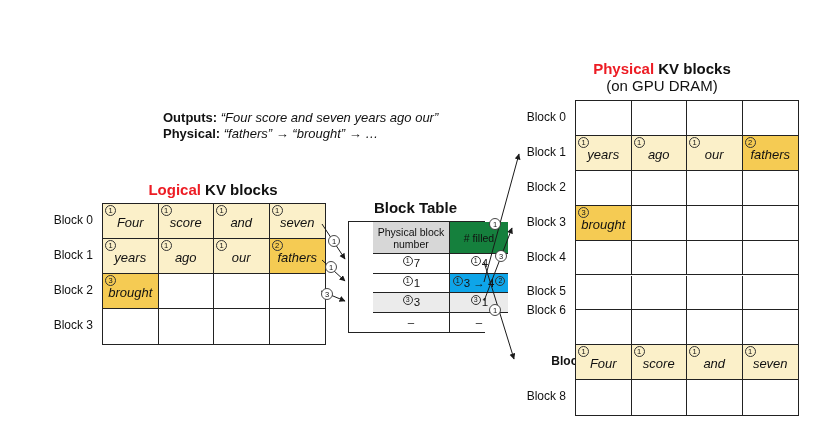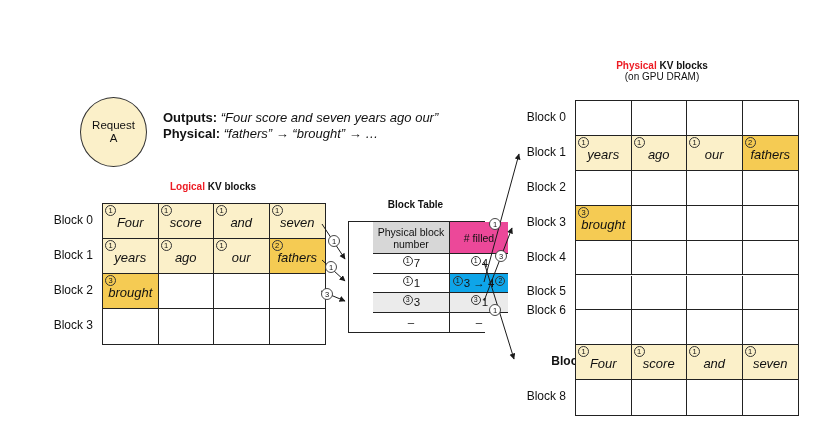--- a/index.html
+++ b/index.html
@@ -7,21 +7,21 @@
     font-family:"Liberation Sans",sans-serif;color:#111;overflow:hidden;}
   
   .req-circle{position:absolute;left:80px;top:97px;width:67px;height:70px;border-radius:50%;
     border:1.4px solid #333;display:flex;flex-direction:column;align-items:center;justify-content:center;
     font-size:11.5px;line-height:13px;box-sizing:border-box;}
   
   .prompt-block{position:absolute;left:163px;top:110px;font-size:13px;line-height:16px;white-space:nowrap;}
   .prompt-block b{font-weight:bold;}
   .qtext{font-style:italic;}
   
-  .sec-title{position:absolute;font-size:10px;font-weight:bold;text-align:center;white-space:nowrap;}
+  .sec-title{position:absolute;font-size:15px;font-weight:bold;text-align:center;white-space:nowrap;}
   .red{color:var(--red);}
   .subtitle-line{font-weight:normal;}
   
   .grid-table{position:absolute;border:1.5px solid #222;box-sizing:content-box;background:#fff;}
   .cell{position:absolute;box-sizing:border-box;border-right:1px solid #222;border-bottom:1px solid #222;overflow:hidden;}
   .cell.lc{border-right:none;}
   .cell.lr{border-bottom:none;}
   .cell .word{display:block;text-align:center;margin-top:11px;font-style:italic;font-size:13px;line-height:15px;}
   .marker{position:absolute;top:1px;left:2px;width:11px;height:11px;border:1px solid #333;border-radius:50%;
     font-size:7.5px;line-height:10px;text-align:center;box-sizing:border-box;font-style:normal;}
@@ -36,24 +36,20 @@
   .bt-body{font-size:11.5px;}
   .ct{display:inline-block;width:10px;height:10px;border:1px solid #333;border-radius:50%;
     font-size:7px;line-height:8.5px;text-align:center;box-sizing:border-box;position:relative;top:-2px;margin:0 1px;background:transparent;}
   svg.arrows{position:absolute;left:0;top:0;pointer-events:none;}
 </style>
 </head>
 <body>
 
 <div class="canvas" style="--red: #ED1C24; --cream: #FBF0C9; --gold: #F5CB53;">
 
-  <div class="req-circle" id="req-circle" style="background: rgb(251, 240, 201);">
-    <span>Request</span>
-    <span>A</span>
-  </div>
 
   <div class="prompt-block">
     <div>
       <b>Outputs:</b>
       <span class="qtext">“Four score and seven years ago our”</span>
     </div>
     <div>
       <b>Physical:</b>
       <span class="qtext">“fathers” → “brought” → …</span>
     </div>
@@ -110,21 +106,21 @@
       <div class="cell lc" style="left: 166.5px; top: 70px; width: 55.5px; height: 35px; background: rgb(255, 255, 255);"></div>
       <div class="cell lr" style="left: 0px; top: 105px; width: 55.5px; height: 35px; background: rgb(255, 255, 255);"></div>
       <div class="cell lr" style="left: 55.5px; top: 105px; width: 55.5px; height: 35px; background: rgb(255, 255, 255);"></div>
       <div class="cell lr" style="left: 111px; top: 105px; width: 55.5px; height: 35px; background: rgb(255, 255, 255);"></div>
       <div class="cell lc lr" style="left: 166.5px; top: 105px; width: 55.5px; height: 35px; background: rgb(255, 255, 255);"></div>
     </div>
 
   <div class="sec-title" style="left:348px;top:199px;width:135px;text-align:center;">Block Table</div>
   <div class="grid-table" id="block-table" style="left:348px;top:221px;width:135px;height:110px;">
       <div class="bt-cell bt-head" style="left: 0px; top: 0px; width: 77px; height: 32px; background: rgb(215, 215, 215); padding: 1px 3px;">Physical block number</div>
-      <div class="bt-cell bt-head lc" style="left: 77px; top: 0px; width: 58px; height: 32px; background: #ec4899; padding: 5px 3px;"># filled</div>
+      <div class="bt-cell bt-head lc" style="left: 77px; top: 0px; width: 58px; height: 32px; background: #15803d; padding: 5px 3px;"># filled</div>
       <div class="bt-cell bt-body" style="left: 0px; top: 32px; width: 77px; height: 19.5px; background: rgb(255, 255, 255);">
         <span class="ct">1</span>
         <span>7</span>
       </div>
       <div class="bt-cell bt-body lc" style="left: 77px; top: 32px; width: 58px; height: 19.5px; background: rgb(255, 255, 255);">
         <span class="ct">1</span>
         <span>4</span>
       </div>
       <div class="bt-cell bt-body" style="left: 0px; top: 51.5px; width: 77px; height: 19.5px; background: rgb(255, 255, 255);">
         <span class="ct">1</span>

